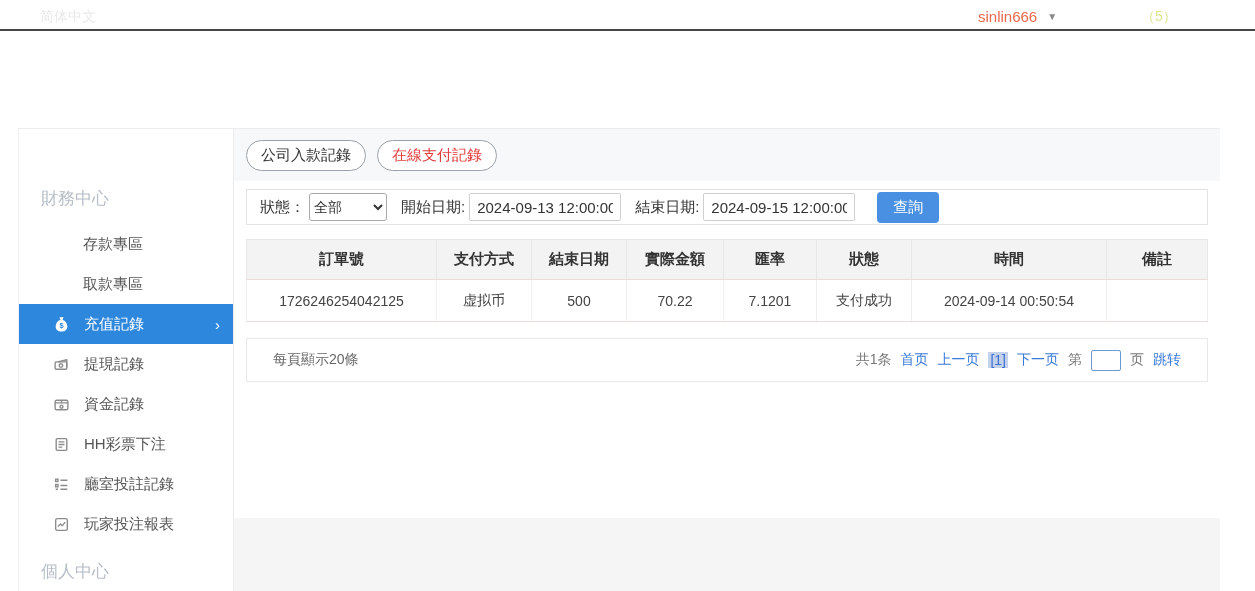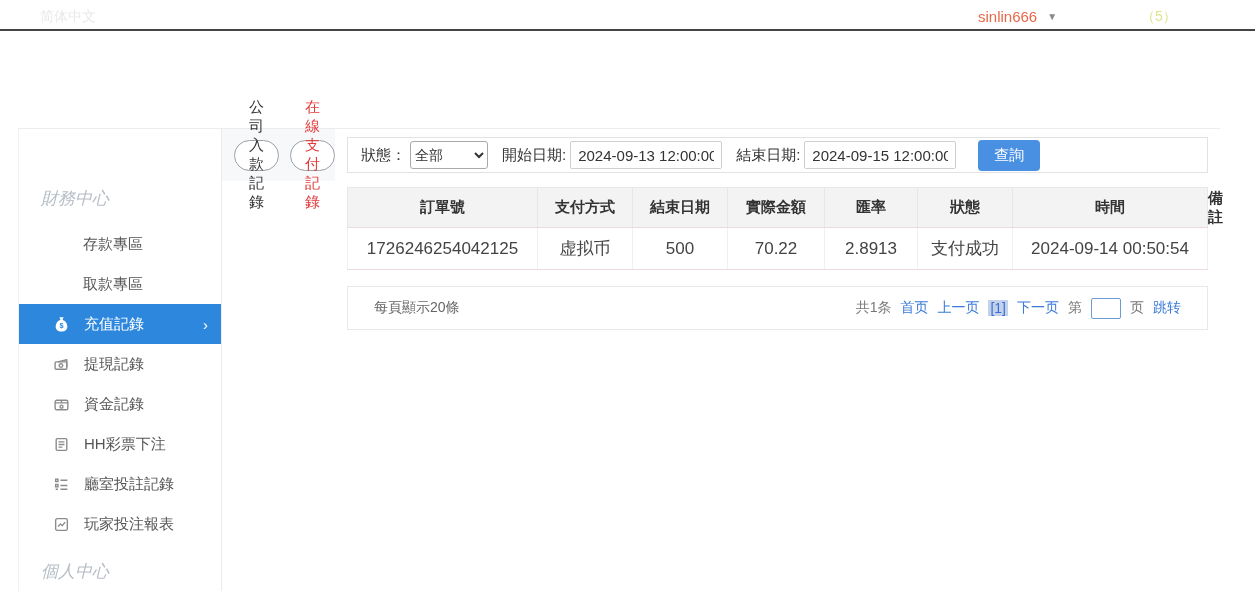--- a/index.html
+++ b/index.html
@@ -13,34 +13,34 @@
   .username { font-size:15px; color:#e8684a; }
   .caret { font-size:10px; color:#8a8a8a; }
   .badge { position:absolute; left:1141px; top:8px; font-size:14px; color:#dde58f; }
 
   
   .wrapper { position:absolute; left:18px; top:128px; width:1202px; bottom:0;
     display:flex; border-top:1px solid #ececec; border-left:1px solid #f1f1f1; }
 
   
   .sidebar { width:215px; background:#fff; border-right:1px solid #ebebeb; }
-  .side-heading { font-size:17px; color:#b6bdc6; padding-left:22px;font-style:italic; }
+  .side-heading { font-size:17px; color:#b6bdc6; padding-left:22px; }
   .side-heading.finance { margin-top:58px; margin-bottom:14px; }
   .side-heading.personal { margin-top:16px; }
   .side-item { height:40px; display:flex; align-items:center; padding-left:34px;
     font-size:15px; color:#555; cursor:pointer; position:relative; }
   .side-item.plain { padding-left:64px; }
   .side-item .icon { width:17px; height:17px; margin-right:14px; color:#8b8b8b;
     display:inline-flex; align-items:center; justify-content:center; }
   .side-item.active { background:#2d87dc; color:#fff; }
   .side-item.active .icon { color:#fff; }
   .side-item .chev { position:absolute; right:13px; color:#fff; font-size:15px; }
 
   
-  .content { flex:1; display:flex; flex-direction:row; background:#fff; }
+  .content { flex:1; display:flex; flex-direction:column; background:#fff; }
   .tabs-strip { height:52px; background:#f7f8fa; display:flex; align-items:center;
     padding-left:12px; gap:11px; }
   .tab { height:31px; padding:0 14px; border:1px solid #9aa1a8; border-radius:16px;
     background:#fff; font-size:15px; display:flex; align-items:center; color:#333; cursor:pointer; }
   .tab.active { color:#e23b3b; }
 
   .content-body { height:317px; }
 
   
   .filterbar { margin:8px 12px 0; height:36px; border:1px solid #e2e2e2; background:#fff;
@@ -52,21 +52,21 @@
     padding:0 7px; font-size:15px; color:#333; font-family:inherit; }
   .gap { width:14px; }
   .btn-search { height:31px; padding:0 16px; margin-left:22px; background:#4a90e2; color:#fff;
     border:none; border-radius:4px; font-size:15px; cursor:pointer; font-family:inherit; }
 
   
   .tablewrap { margin:14px 12px 0; }
   table { width:100%; border-collapse:collapse; text-align:center; table-layout:fixed; }
   th { height:40px; background:#f3f3f4; font-size:15px; color:#333; font-weight:bold;
     border:1px solid #e7e7e8; border-bottom:1px solid #eddada; }
-  td { height:42px; font-size:17px; color:#444; border:1px solid #efefef;
+  td { height:42px; font-size:14px; color:#444; border:1px solid #efefef;
     border-bottom:1px solid #eddada; background:#fff; }
 
   
   .pagebar { margin:16px 12px 0; height:44px; border:1px solid #e8e8e8; background:#fff;
     display:flex; align-items:center; justify-content:space-between; padding:0 26px; font-size:14px; }
   .page-size { color:#666; }
   .pager { display:flex; align-items:center; gap:9px; }
   .pager .muted { color:#777; }
   .pager .plink { color:#3a7bd8; cursor:pointer; }
   .pager .current { color:#3a6fd0; background:#c3d2ea; padding:0 2px; }
@@ -212,21 +212,21 @@
               <th>時間</th>
               <th>備註</th>
             </tr>
           </thead>
           <tbody>
             <tr>
               <td>1726246254042125</td>
               <td>虚拟币</td>
               <td>500</td>
               <td>70.22</td>
-              <td>2.8913</td>
+              <td>7.1201</td>
               <td>支付成功</td>
               <td>2024-09-14 00:50:54</td>
               <td></td>
             </tr>
           </tbody>
         </table>
       </div>
 
       <div class="pagebar">
         <span class="page-size">每頁顯示20條</span>

